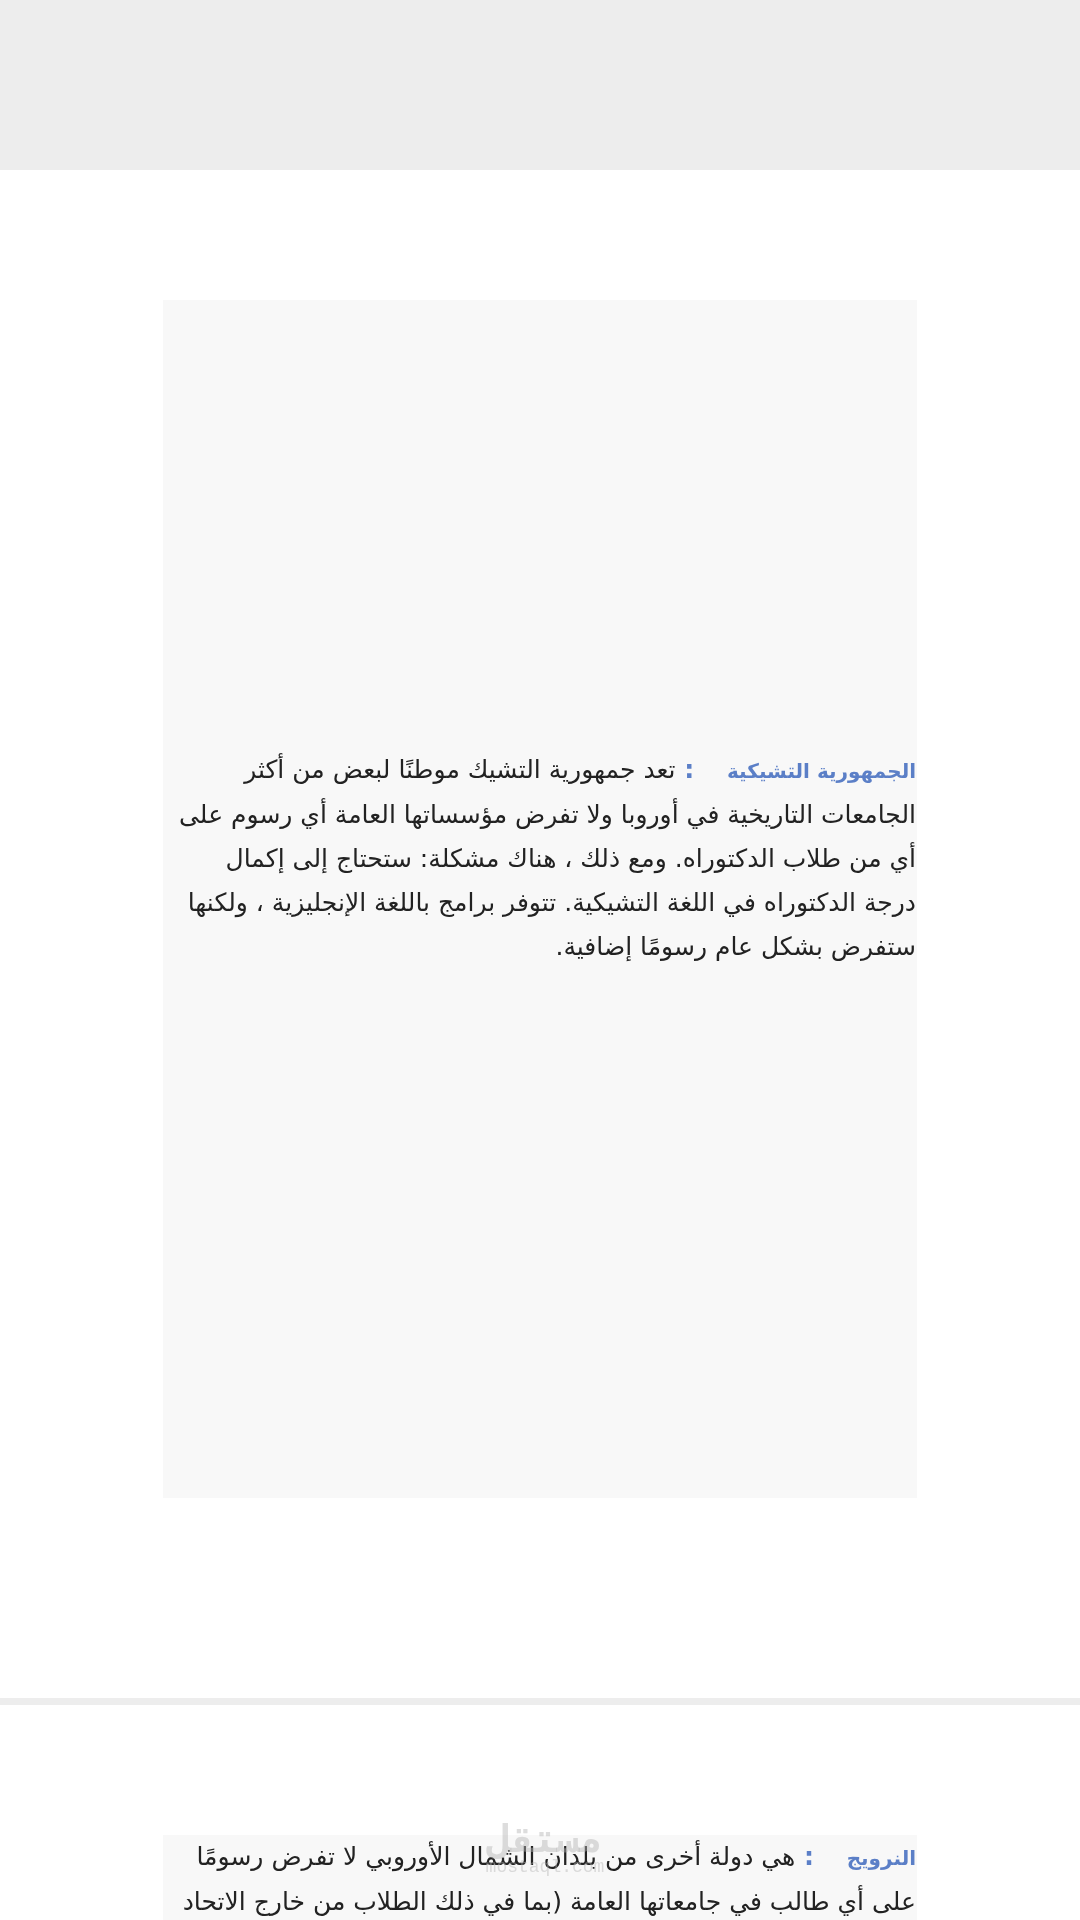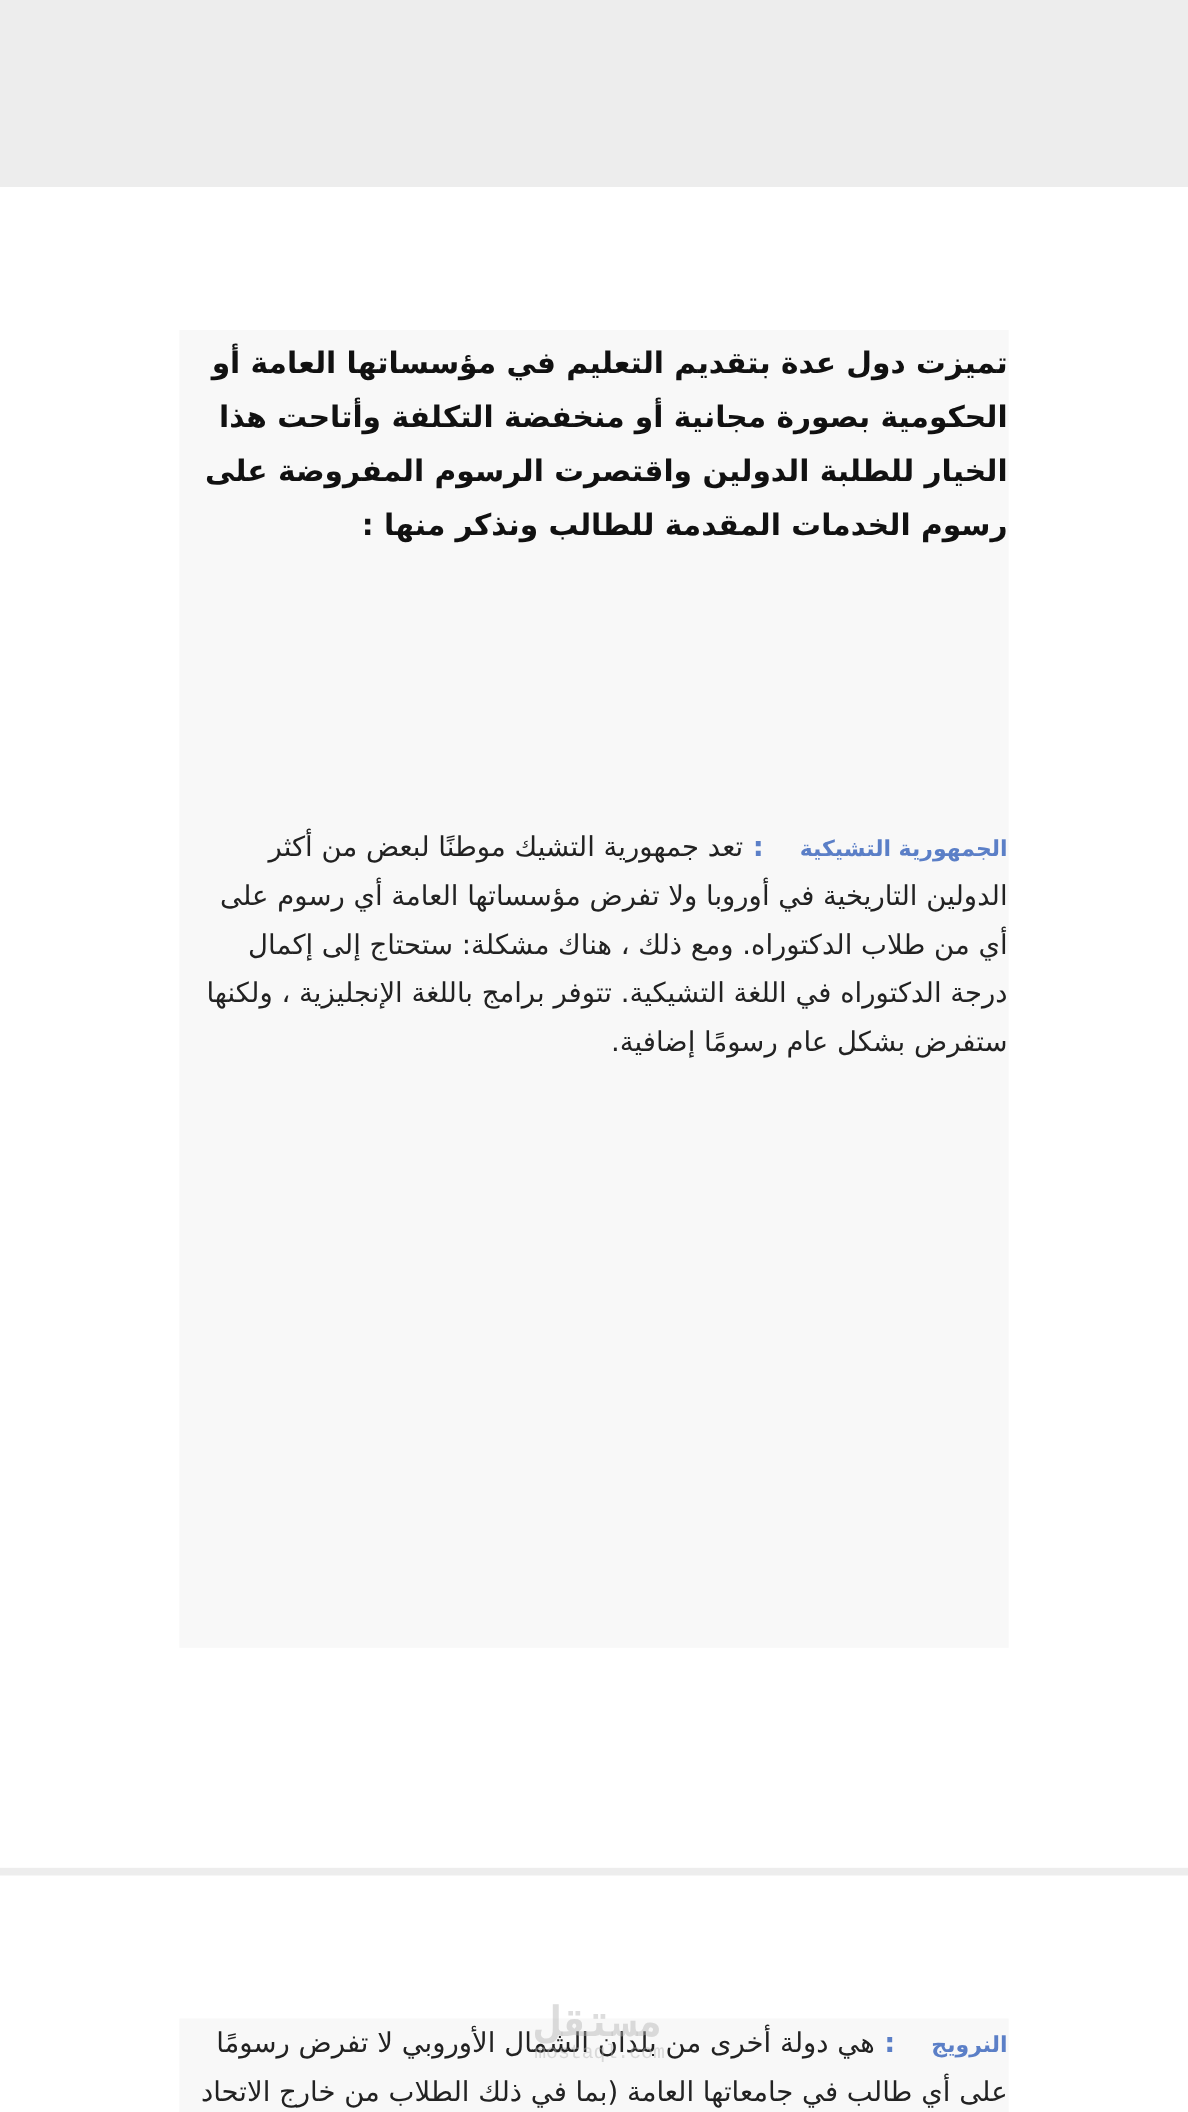--- a/index.html
+++ b/index.html
@@ -49,24 +49,23 @@
     }
     .watermark .wm-ar { font-size: 38px; font-weight: bold; line-height: 44px; display: block; }
     .watermark .wm-en { font-size: 18px; line-height: 18px; display: block; margin-top: -6px; }
   </style>
 </head>
 <body>
 
 <div class="top-bar"></div>
 
 <div class="card card1">
-  <div class="para intro">تميزت دول عدة بتقديم التعليم في مؤسساتها العامة أو الحكومية بصورة مجانية أو منخفضة التكلفة وأتاحت هذا الخيار للطلبة الدولين واقتصرت الرسوم المفروضة على رسوم الخدمات المقدمة للطالب ونذكر منها :</div>
 
   <div class="para p-czech">
-    <span class="label">الجمهورية التشيكية</span><span class="label-colon"> : </span><span>تعد جمهورية التشيك موطنًا لبعض من أكثر الدولين التاريخية في أوروبا ولا تفرض مؤسساتها العامة أي رسوم على أي من طلاب الدكتوراه. ومع ذلك ، هناك مشكلة: ستحتاج إلى إكمال درجة الدكتوراه في اللغة التشيكية. تتوفر برامج باللغة الإنجليزية ، ولكنها ستفرض بشكل عام رسومًا إضافية.</span>
+    <span class="label">الجمهورية التشيكية</span><span class="label-colon"> : </span><span>تعد جمهورية التشيك موطنًا لبعض من أكثر الجامعات التاريخية في أوروبا ولا تفرض مؤسساتها العامة أي رسوم على أي من طلاب الدكتوراه. ومع ذلك ، هناك مشكلة: ستحتاج إلى إكمال درجة الدكتوراه في اللغة التشيكية. تتوفر برامج باللغة الإنجليزية ، ولكنها ستفرض بشكل عام رسومًا إضافية.</span>
   </div>
 
 
 </div>
 
 <div class="separator"></div>
 
 <div class="card card2">
   <div class="para p-norway">
     <span class="label">النرويج</span><span class="label-colon"> :  </span><span>هي دولة أخرى من بلدان الشمال الأوروبي لا تفرض رسومًا على أي طالب في جامعاتها العامة (بما في ذلك الطلاب من خارج الاتحاد</span>

